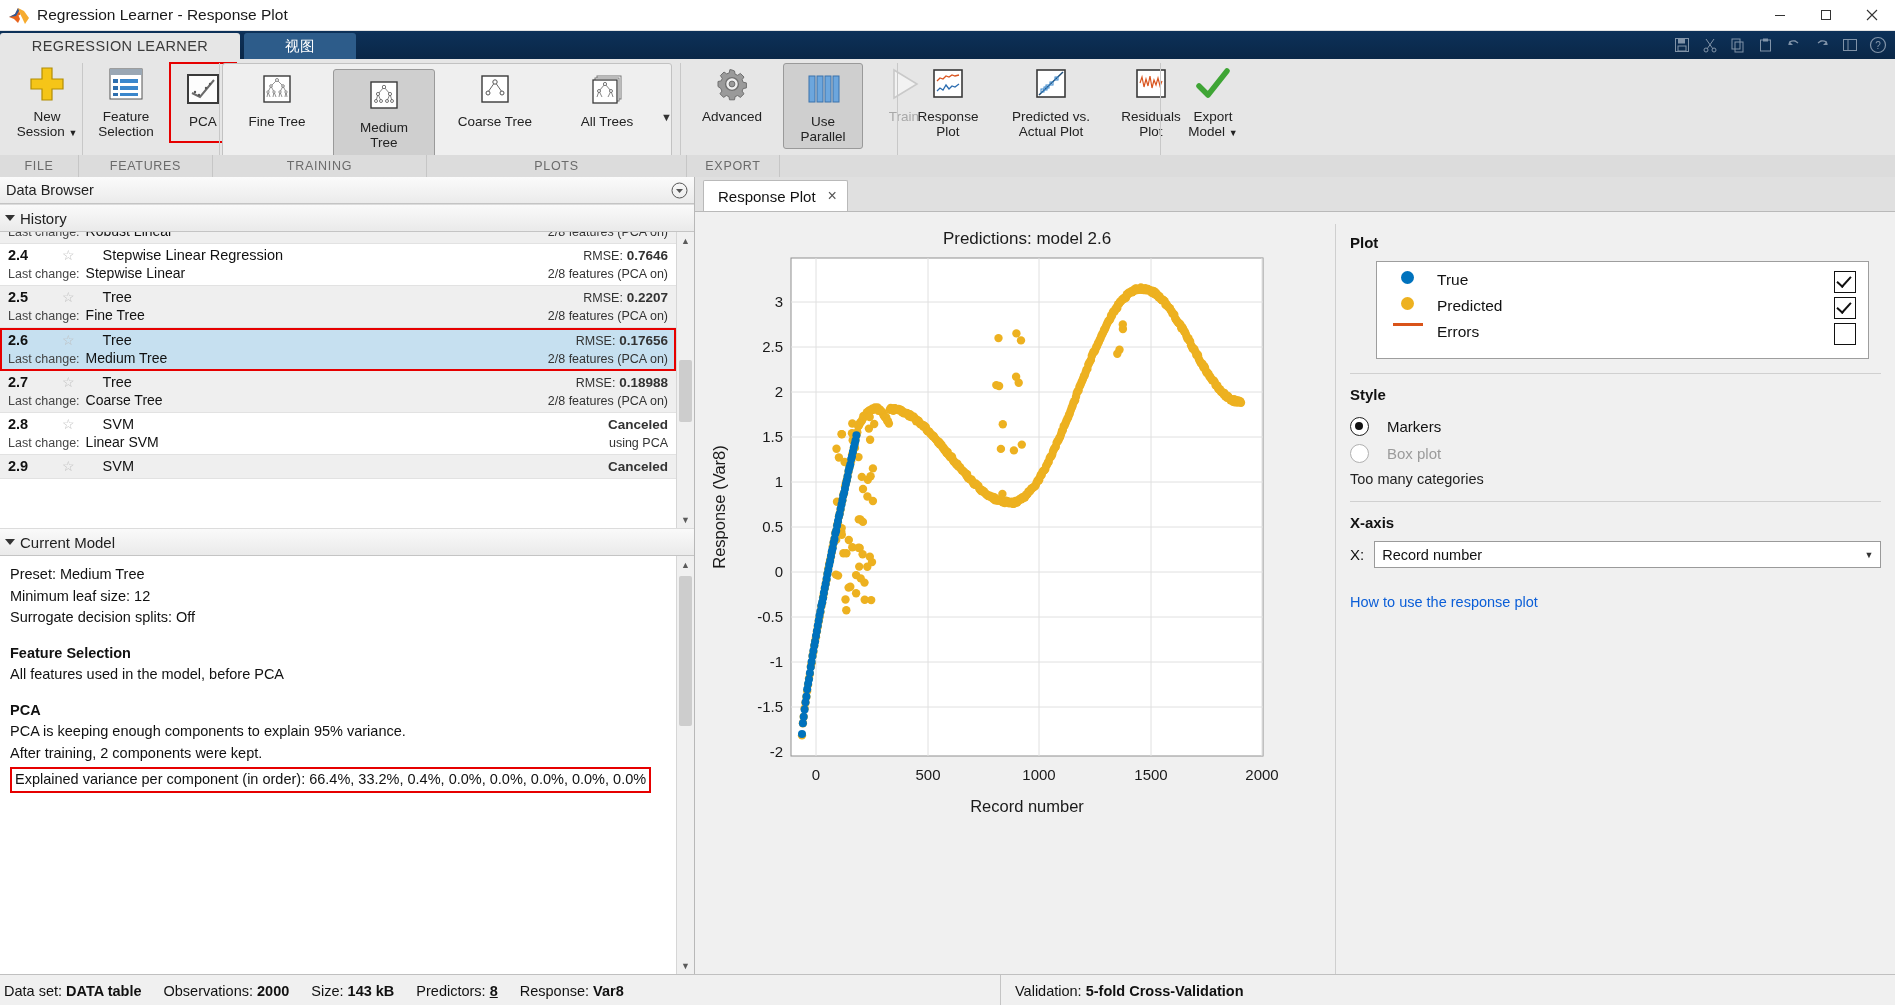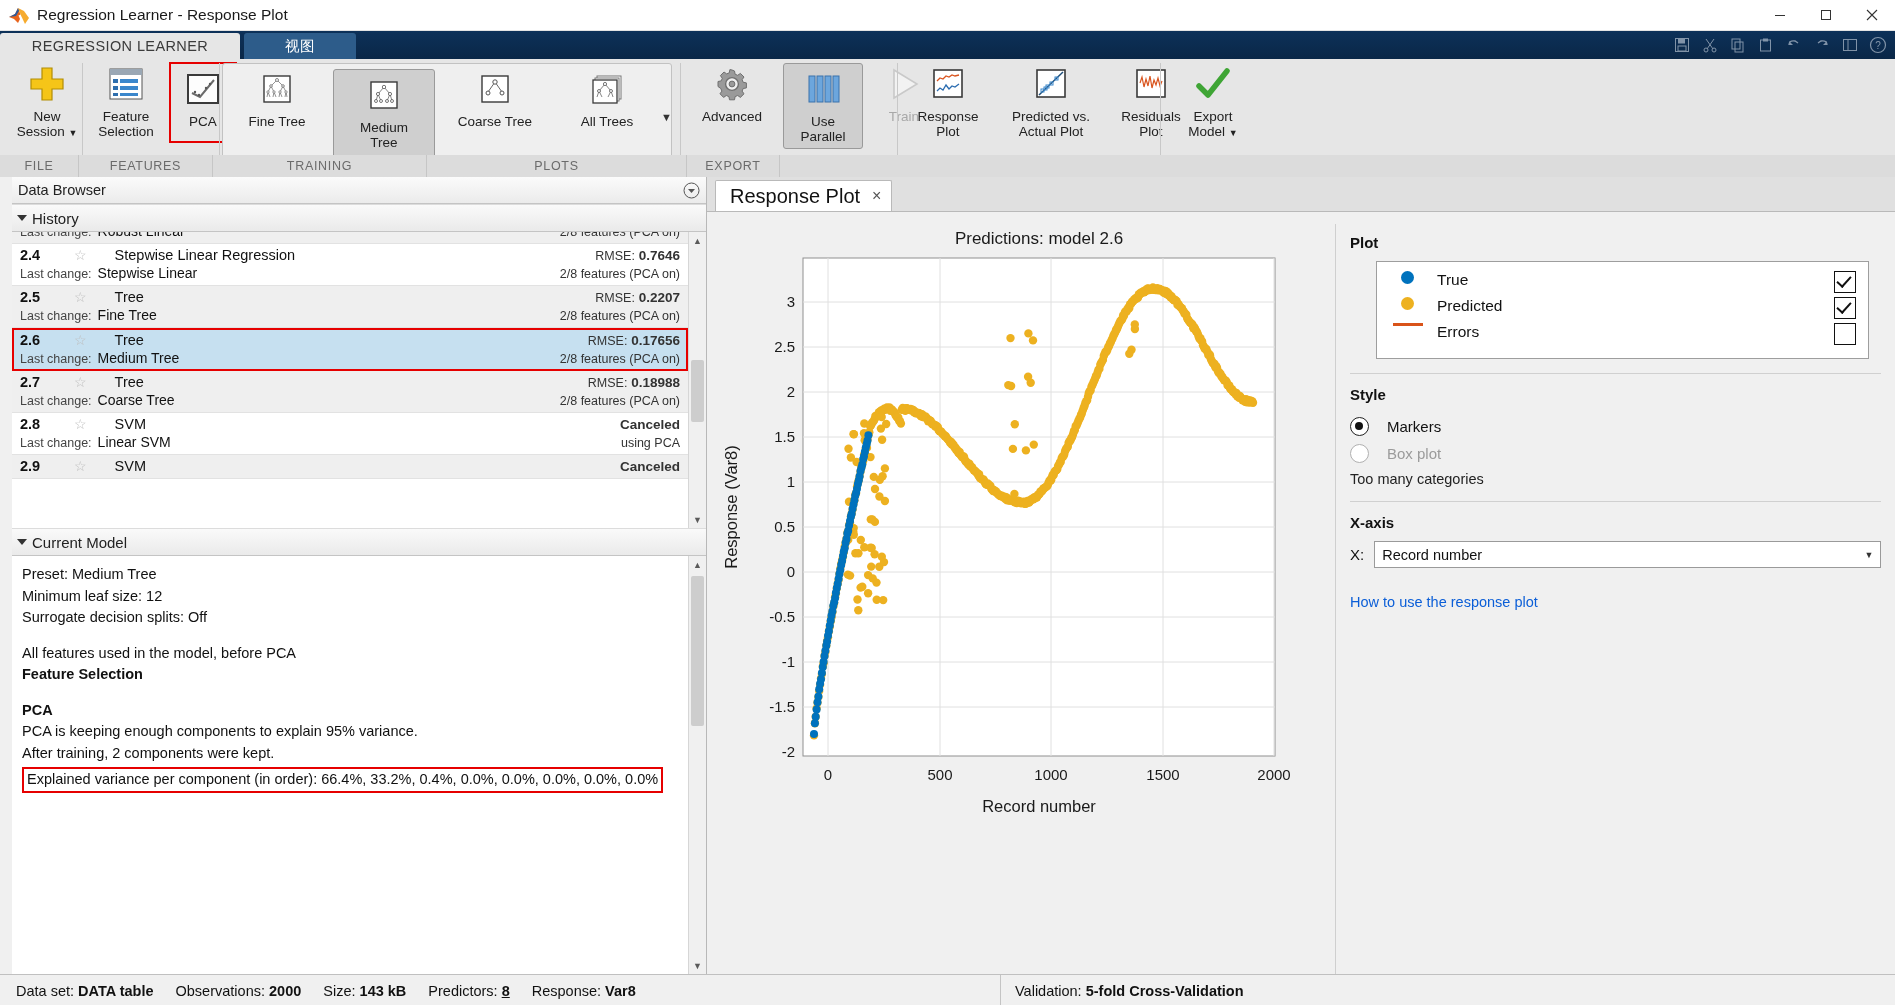--- a/index.html
+++ b/index.html
@@ -33,21 +33,21 @@
   .rbtn.disabled .lbl{color:#a8a8a8;}
   .rbtn .ico{height:42px;display:flex;align-items:center;justify-content:center;}
   .rbtn.sel{background:#cfcfcf;border:1px solid #9a9a9a;border-radius:3px;}
   .rbtn.hl{border:2px solid #e60000;}
   .modelgallery{background:#efefef;border:1px solid #c2c2c2;border-radius:3px;margin:4px 0 6px;display:flex;align-items:stretch;}
   .gal-more{width:30px;display:flex;align-items:center;justify-content:center;}
   .sectionbar{position:absolute;left:0;right:0;bottom:0;height:22px;display:flex;background:#dcdcdc;}
   .seclabel{font-size:12.5px;color:#6b6b6b;letter-spacing:.7px;display:flex;align-items:center;justify-content:center;
             border-right:1px solid #c6c6c6;}
   
-  .main{display:flex;height:calc(1005px - 30px - 28px - 118px - 32px);padding-left:12px;}
+  .main{display:flex;height:calc(1005px - 30px - 28px - 118px - 32px);}
   
   .browser{width:694px;display:flex;flex-direction:column;border-right:1px solid #b8b8b8;background:#f0f0f0;}
   .browser-head{height:26px;display:flex;align-items:center;justify-content:space-between;
      background:linear-gradient(180deg,#fbfbfb,#ebebeb);border-bottom:1px solid #c4c4c4;padding:0 6px;}
   .browser-head .t{font-size:14.5px;color:#222;}
   .sect-head{height:26px;display:flex;align-items:center;gap:5px;padding-left:5px;
      background:linear-gradient(180deg,#fafafa,#eaeaea);border-bottom:1px solid #c4c4c4;border-top:1px solid #dcdcdc;}
   .sect-head .t{font-size:15px;color:#222;}
   .tri{width:0;height:0;border-left:5px solid transparent;border-right:5px solid transparent;border-top:6px solid #333;}
   .historywrap{flex:none;height:296px;position:relative;overflow:hidden;background:#fff;}
@@ -72,21 +72,21 @@
   .cminner{padding:8px 10px;}
   .cmline{font-size:14.5px;color:#111;line-height:21.5px;}
   .cmline.b{font-weight:bold;}
   .cmline.gap{height:14px;}
   .cmhl{border:2px solid #e60000;display:inline-block;padding:0 3px;}
   
   .docarea{flex:1;display:flex;flex-direction:column;background:#f0f0f0;}
   .doctabs{height:34px;display:flex;align-items:flex-end;background:#e0e0e0;border-bottom:1px solid #b9b9b9;}
   .doctab{height:30px;background:#fff;border:1px solid #b9b9b9;border-bottom:none;display:flex;align-items:center;
      gap:12px;padding:0 10px 0 14px;margin-left:8px;border-top-left-radius:2px;border-top-right-radius:2px;}
-  .doctab .t{font-size:20px;color:#111;}
+  .doctab .t{font-size:15px;color:#111;}
   .doctab .x{font-size:16px;color:#555;}
   .docbody{flex:1;display:flex;background:#f0f0f0;}
   .plotpane{flex:1;position:relative;}
   .sidepane{width:560px;background:#f0f0f0;padding:12px 0 0 0;display:flex;flex-direction:column;}
   .sp-inner{border-left:1px solid #cfcfcf;flex:1;padding:10px 14px 0 14px;}
   .sp-h{font-size:15px;font-weight:bold;color:#111;margin:0 0 10px 0;}
   .legendbox{border:1px solid #9e9e9e;background:#fff;padding:9px 12px 9px 16px;margin-left:26px;margin-right:12px;}
   .lrow{display:flex;align-items:flex-start;height:26px;}
   .lmark{width:44px;display:flex;align-items:center;}
   .dot{width:13px;height:13px;border-radius:50%;margin-left:8px;}
@@ -105,21 +105,21 @@
   .notetxt{font-size:14.5px;color:#222;margin-top:4px;}
   .xrow{display:flex;align-items:center;gap:10px;margin-top:4px;}
   .xlbl{font-size:15px;color:#111;}
   .combo{flex:1;height:25px;background:#fff;border:1px solid #9a9a9a;display:flex;align-items:center;
      justify-content:space-between;padding:0 2px 0 7px;}
   .combo .v{font-size:14.5px;color:#111;}
   .combo .arw{width:18px;height:23px;display:flex;align-items:center;justify-content:center;font-size:9px;color:#333;}
   .helplink{color:#0b5ed7;font-size:14.5px;text-decoration:none;margin-top:26px;display:inline-block;}
   
   .statusbar{height:32px;background:#f0f0f0;border-top:1px solid #c0c0c0;display:flex;align-items:center;}
-  .sb-left{display:flex;align-items:center;gap:22px;padding-left:16px;flex:1;}
+  .sb-left{display:flex;align-items:center;gap:22px;padding-left:4px;flex:1;}
   .sb-right{display:flex;align-items:center;padding-left:14px;border-left:1px solid #c4c4c4;height:32px;width:880px;}
   .sbtxt{font-size:14.5px;color:#111;}
   .sbtxt b{font-weight:bold;}
   .sbtxt u{text-decoration:underline;}
   svg{display:block;}
 </style>
 </head>
 <body>
 
 <div class="titlebar">
@@ -582,22 +582,22 @@
       <span class="tri"></span>
       <span class="t">Current Model</span>
     </div>
 
     <div class="cmwrap">
       <div class="cminner">
         <div class="cmline">Preset: Medium Tree</div>
         <div class="cmline">Minimum leaf size: 12</div>
         <div class="cmline">Surrogate decision splits: Off</div>
         <div class="cmline gap"></div>
+        <div class="cmline b">Feature Selection</div>
         <div class="cmline">All features used in the model, before PCA</div>
-        <div class="cmline b">Feature Selection</div>
         <div class="cmline gap"></div>
         <div class="cmline b">PCA</div>
         <div class="cmline">PCA is keeping enough components to explain 95% variance.</div>
         <div class="cmline">After training, 2 components were kept.</div>
         <div class="cmline" style="margin-top:3px;">
           <span class="cmhl">Explained variance per component (in order): 66.4%, 33.2%, 0.4%, 0.0%, 0.0%, 0.0%, 0.0%, 0.0%</span>
         </div>
       </div>
       <div class="vscroll">
         <div class="vs-arrow">▲</div>

